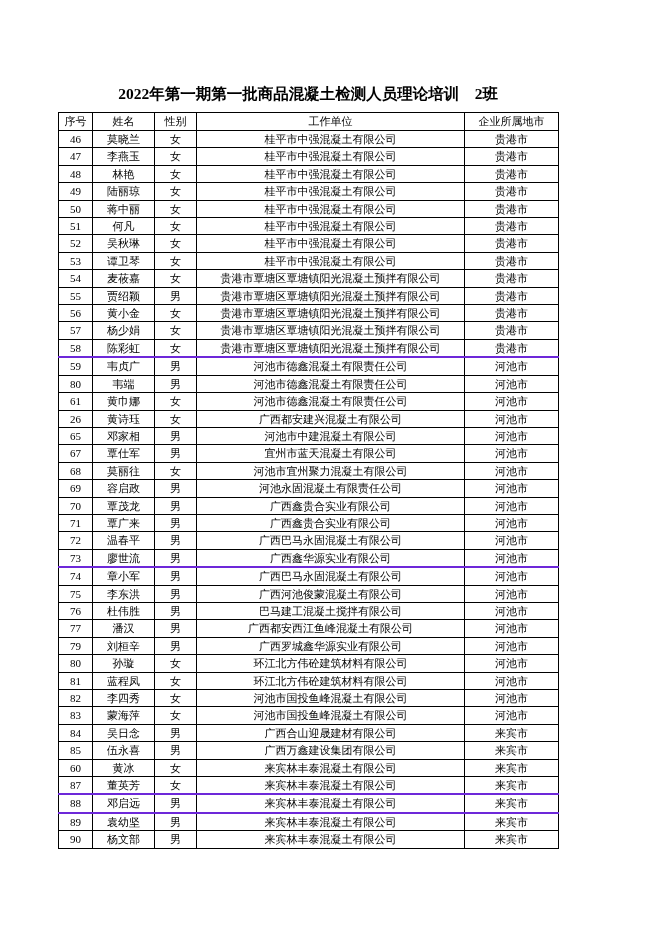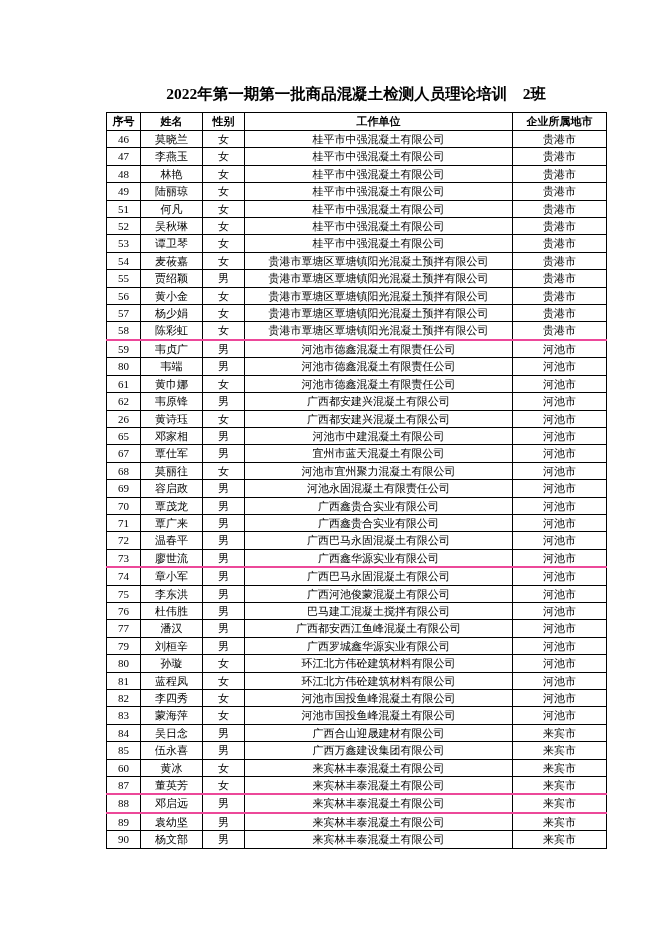--- a/index.html
+++ b/index.html
@@ -12,21 +12,20 @@
     height: 936px;
     font-family: "Liberation Serif", "DejaVu Serif", serif;
     color: #000000;
     overflow: hidden;
   }
   .page {
     position: relative;
     width: 566px;
     height: 936px;
     background: #ffffff;
-    margin-left: 48px;
   }
   .doc-title {
     position: absolute;
     left: 58px;
     top: 84px;
     width: 500px;
     text-align: center;
     font-size: 15.5px;
     font-weight: bold;
     letter-spacing: 0px;
@@ -56,25 +55,24 @@
     line-height: 16.4px;
     text-align: center;
     vertical-align: middle;
     white-space: nowrap;
     overflow: hidden;
     font-weight: normal;
   }
   table.roster thead th {
     height: 17px;
     line-height: 17px;
-    font-weight: bold;
   }
   
   table.roster tr.thick-bottom > td {
-    border-bottom: 2px solid #ec4899;
+    border-bottom: 2px solid #6d28d9;
   }
 </style>
 </head>
 <body>
 
 <div class="page">
 
   <div class="doc-title">2022年第一期第一批商品混凝土检测人员理论培训　2班</div>
 
   <table class="roster">
@@ -117,20 +115,27 @@
           <td>贵港市</td>
         </tr>
         <tr>
           <td>49</td>
           <td>陆丽琼</td>
           <td>女</td>
           <td>桂平市中强混凝土有限公司</td>
           <td>贵港市</td>
         </tr>
         <tr>
+          <td>50</td>
+          <td>蒋中丽</td>
+          <td>女</td>
+          <td>桂平市中强混凝土有限公司</td>
+          <td>贵港市</td>
+        </tr>
+        <tr>
           <td>51</td>
           <td>何凡</td>
           <td>女</td>
           <td>桂平市中强混凝土有限公司</td>
           <td>贵港市</td>
         </tr>
         <tr>
           <td>52</td>
           <td>吴秋琳</td>
           <td>女</td>
@@ -194,27 +199,20 @@
           <td>河池市</td>
         </tr>
         <tr>
           <td>61</td>
           <td>黄巾娜</td>
           <td>女</td>
           <td>河池市德鑫混凝土有限责任公司</td>
           <td>河池市</td>
         </tr>
         <tr>
-          <td>62</td>
-          <td>韦原锋</td>
-          <td>男</td>
-          <td>广西都安建兴混凝土有限公司</td>
-          <td>河池市</td>
-        </tr>
-        <tr>
           <td>26</td>
           <td>黄诗珏</td>
           <td>女</td>
           <td>广西都安建兴混凝土有限公司</td>
           <td>河池市</td>
         </tr>
         <tr>
           <td>65</td>
           <td>邓家相</td>
           <td>男</td>

